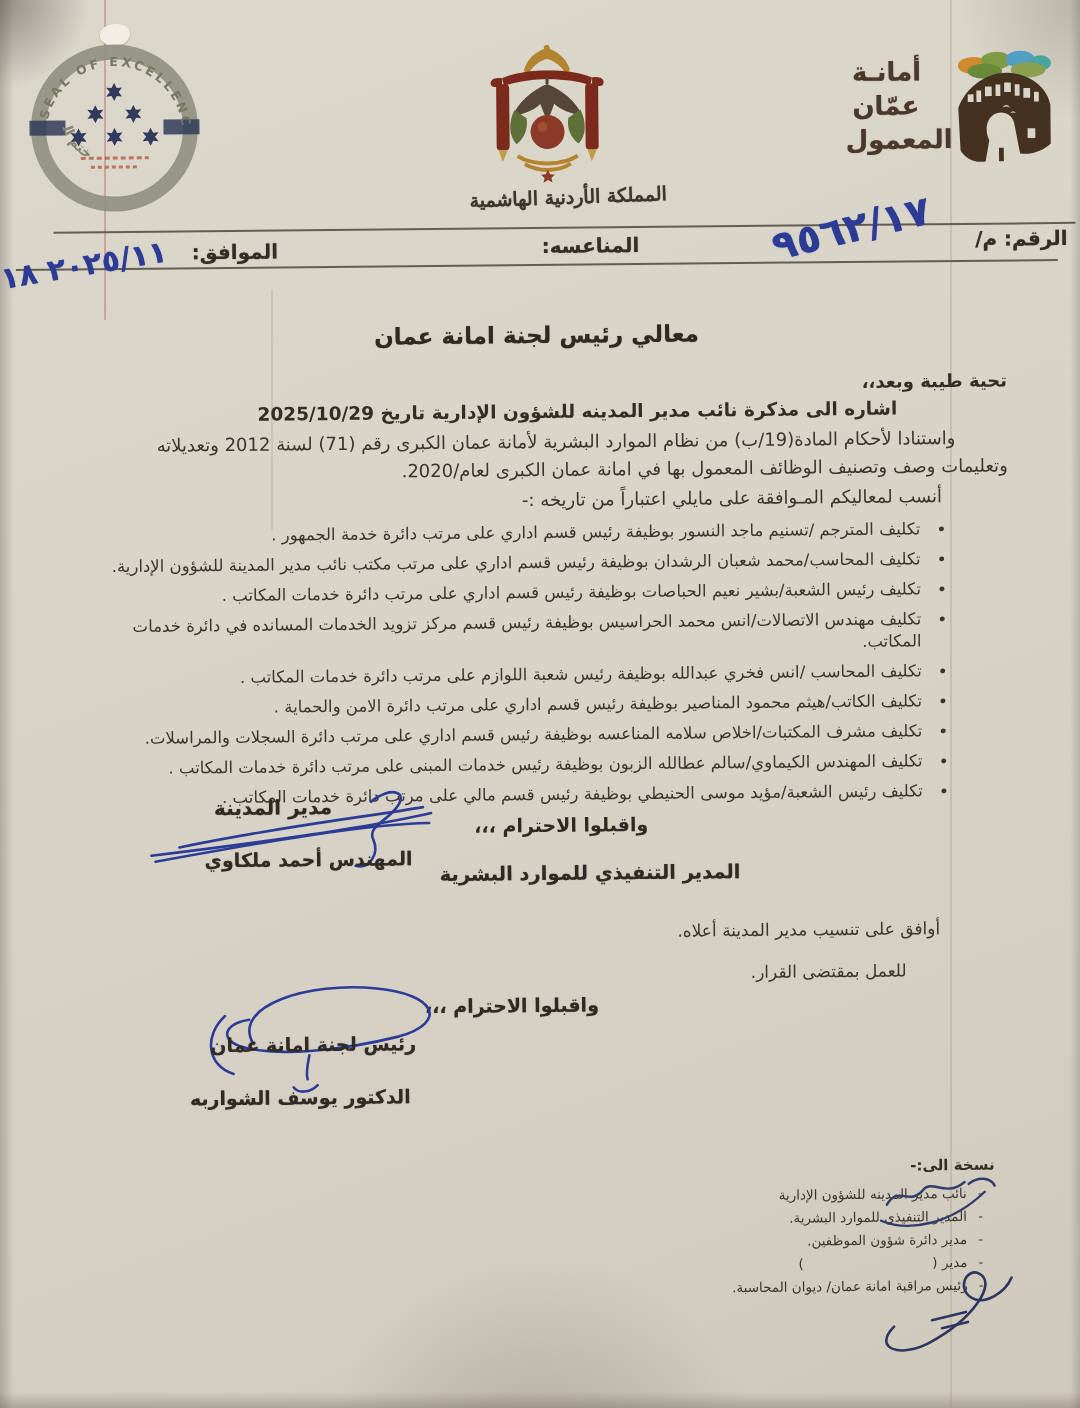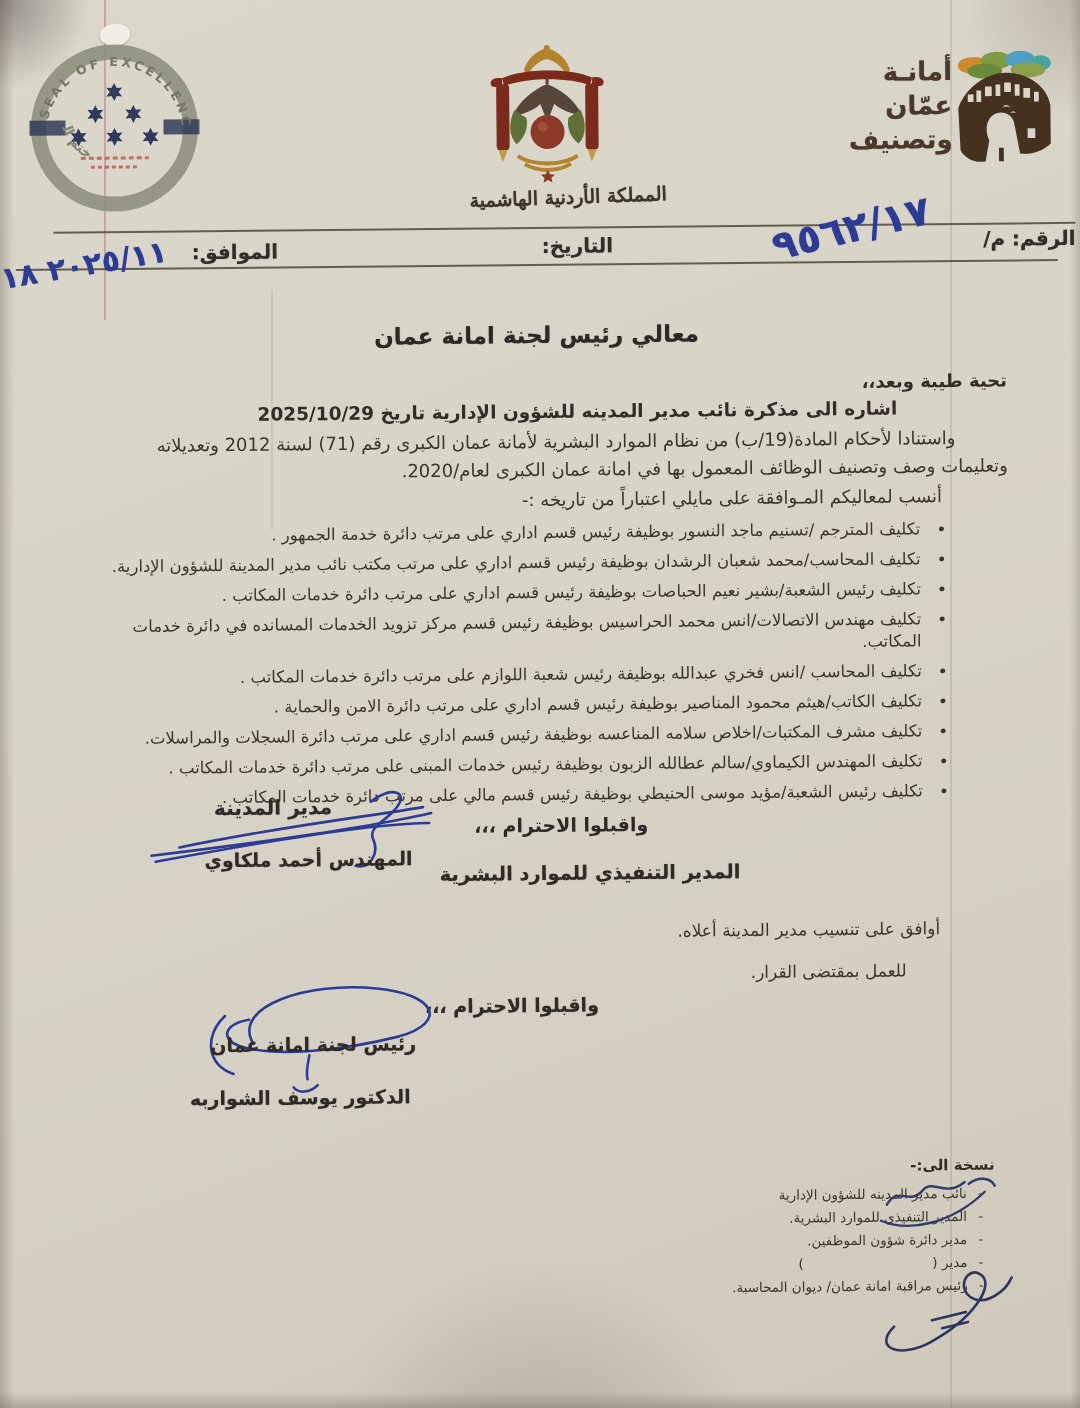--- a/index.html
+++ b/index.html
@@ -23,29 +23,29 @@
   #sheet{position:absolute;inset:0;transform:rotate(-0.55deg);transform-origin:540px 700px;}
 
   
   #seal{position:absolute;left:30px;top:32px;width:180px;height:180px;}
   #coat{position:absolute;left:468px;top:44px;width:170px;height:148px;}
   #kingdom-caption{position:absolute;left:438px;top:186px;width:270px;text-align:center;
     font-family:"DejaVu Serif",serif;font-weight:bold;font-size:19px;color:#3c352c;
     transform:rotate(-1.5deg);letter-spacing:-1px;text-shadow:0 0 1px rgba(60,50,40,.5);}
   #gam-logo{position:absolute;left:852px;top:50px;width:206px;height:130px;direction:rtl;}
   #gam-mark{position:absolute;right:0;top:0;width:96px;height:122px;}
-  #gam-text{position:absolute;right:100px;top:8px;width:100px;text-align:right;direction:rtl;
+  #gam-text{position:absolute;right:100px;top:8px;width:100px;text-align:left;direction:rtl;
     color:#4a382a;font-weight:bold;font-size:26px;line-height:34px;text-shadow:0 0 1px rgba(74,56,42,.6);}
 
   
   .rule{position:absolute;height:2px;background:#4d463c;opacity:.85;}
   #rule-top{left:58px;right:0;top:227px;}
   #rule-bottom{left:20px;right:18px;top:264px;}
   .field-label{position:absolute;font-weight:bold;font-size:20px;color:#322d26;direction:rtl;text-shadow:0 0 1px rgba(50,45,38,.55);}
-  #lbl-number{right:0;top:231px;text-align:center;}
+  #lbl-number{right:8px;top:231px;text-align:center;}
   #lbl-date{left:546px;top:234px;}
   #lbl-corresponding{left:172px;top:237px;margin-left:24px;}
   .handwriting{position:absolute;color:#2b3b96;font-weight:bold;direction:ltr;
     font-family:"DejaVu Sans",sans-serif;text-shadow:0 0 1px rgba(43,59,150,.7);}
   #hw-number{left:775px;top:208px;font-size:40px;transform:rotate(-13deg);letter-spacing:4px;}
   #hw-corresponding{left:4px;top:243px;font-size:30px;transform:rotate(-9deg);letter-spacing:2px;}
 
   
   #letter{position:absolute;left:70px;right:70px;top:322px;direction:rtl;text-align:right;}
   #letter-title{text-align:center;font-weight:bold;font-size:23px;color:#2e2922;margin-bottom:26px;text-shadow:0 0 1px rgba(46,41,34,.55);}
@@ -185,29 +185,29 @@
           <path d="M56,68 q3,-4 6,0 q-3,-1.5 -6,0 Z"></path>
           <circle cx="52" cy="96" r="5"></circle>
           <rect x="74" y="84" width="8" height="10"></rect>
         </g>
         <circle cx="22" cy="104" r="7" fill="#45311f"></circle>
         <rect x="44" y="104" width="5" height="14" fill="#45311f"></rect>
       </svg>
       <div id="gam-text">
         <div>أمانـة</div>
         <div>عمّان</div>
-        <div>وتصنيف</div>
+        <div>المعمول</div>
       </div>
     </div>
 
     <div class="rule" id="rule-top"></div>
     <div class="rule" id="rule-bottom"></div>
     <div class="field-label" id="lbl-number">الرقم: م/</div>
     <div class="handwriting" id="hw-number" dir="ltr">٩٥٦٢/١٧</div>
-    <div class="field-label" id="lbl-date">التاريخ:</div>
+    <div class="field-label" id="lbl-date">المناعسه:</div>
     <div class="field-label" id="lbl-corresponding">الموافق:</div>
     <div class="handwriting" id="hw-corresponding" dir="ltr">٢٠٢٥/١١ ١٨</div>
 
     <div id="letter">
       <div id="letter-title">معالي رئيس لجنة امانة عمان</div>
       <div id="greeting">تحية طيبة وبعد،،</div>
       <div id="reference">اشاره الى مذكرة نائب مدير المدينه للشؤون الإدارية تاريخ 2025/10/29</div>
       <div class="body-line" id="intro1">واستنادا لأحكام المادة(19/ب) من نظام الموارد البشرية لأمانة عمان الكبرى رقم (71) لسنة 2012 وتعديلاته</div>
       <div class="body-line" id="intro2">وتعليمات وصف وتصنيف الوظائف المعمول بها في امانة عمان الكبرى لعام/2020.</div>
       <div class="body-line" id="intro3">أنسب لمعاليكم المـوافقة على مايلي اعتباراً من تاريخه :-</div>

